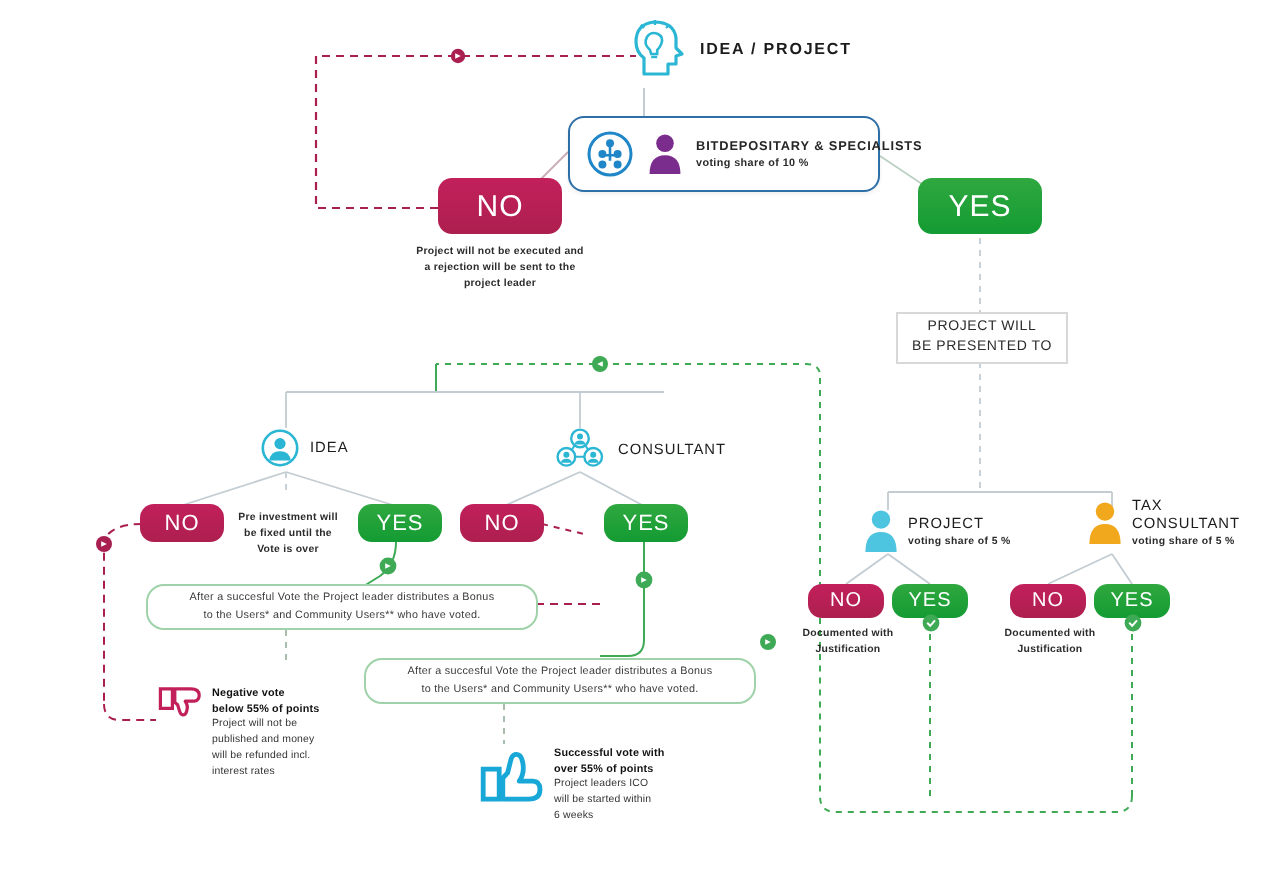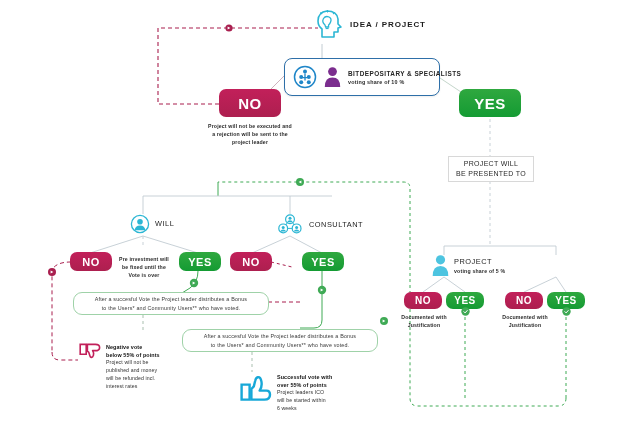--- a/index.html
+++ b/index.html
@@ -32,21 +32,21 @@
     box-sizing: border-box;
   }
   
   .pill {
     border-radius: 7px;
     color: #ffffff;
     display: flex;
     align-items: center;
     justify-content: center;
     letter-spacing: 0.5px;
-    font-weight: 700;
+    font-weight: 400;
   }
   .pill-no {
     background: linear-gradient(180deg, #c2205a 0%, #ad1f4f 100%);
   }
   .pill-yes {
     background: linear-gradient(180deg, #2fa83f 0%, #149b33 100%);
   }
   .pill-lg { width: 62px; height: 28px; font-size: 15px; }
   .pill-md { width: 42px; height: 19px; font-size: 11px; }
   .pill-sm { width: 38px; height: 17px; font-size: 10px; }
@@ -293,21 +293,21 @@
 
   <div class="node role" style="left:130px; top:214px;">
     <span>
       <svg width="20" height="20" viewBox="0 0 20 20">
         <circle cx="10" cy="10" r="8.6" fill="none" stroke="#2bb6d4" stroke-width="1.3"></circle>
         <circle cx="10" cy="7.8" r="2.8" fill="#2bb6d4"></circle>
         <path d="M4.6 16.3 Q5.2 11.6 10 11.6 Q14.8 11.6 15.4 16.3 Z" fill="#2bb6d4"></path>
       </svg>
     </span>
     <div>
-      <div class="rname">WILL</div>
+      <div class="rname">IDEA</div>
     </div>
   </div>
 
   <div class="node pill pill-no pill-md" style="left:70px; top:252px;">NO</div>
   <div class="node pill pill-yes pill-md" style="left:179px; top:252px;">YES</div>
   <div class="node cap" style="left:108px; top:255px; width:72px; white-space:pre-line;">Pre investment will
 be fixed until the
 Vote is over</div>
 
   <div class="node role" style="left:276px; top:214px;">
@@ -350,20 +350,33 @@
   <div class="node pill pill-yes pill-sm" style="left:446px; top:292px;">YES</div>
   <div class="node cap" style="left:392px; top:313px; width:64px; white-space:pre-line;">Documented with
 Justification</div>
   <div style="position:absolute; left:461px; top:307px;">
     <svg width="9" height="9" viewBox="0 0 9 9">
         <circle cx="4.5" cy="4.5" r="4.2" fill="#3faa55"></circle>
       <path d="M2.6 4.4 L4.1 5.9 L6.5 3.2" stroke="#fff" stroke-width="1" fill="none"></path>
       </svg>
   </div>
 
+  <div class="node role" style="left:544px; top:248px;">
+    <span>
+      <svg width="17" height="23" viewBox="0 0 17 23">
+        <circle cx="8.5" cy="5.8" r="4.6" fill="#f2a81d"></circle>
+        <path d="M0.7 22 Q0.7 12 8.5 12 Q16.3 12 16.3 22 Z" fill="#f2a81d"></path>
+      </svg>
+    </span>
+    <div>
+      <div class="rname">TAX</div>
+      <div class="rname">CONSULTANT</div>
+      <div class="rsub">voting share of 5 %</div>
+    </div>
+  </div>
 
   <div class="node pill pill-no pill-sm" style="left:505px; top:292px;">NO</div>
   <div class="node pill pill-yes pill-sm" style="left:547px; top:292px;">YES</div>
   <div class="node cap" style="left:493px; top:313px; width:64px; white-space:pre-line;">Documented with
 Justification</div>
   <div style="position:absolute; left:562px; top:307px;">
     <svg width="9" height="9" viewBox="0 0 9 9">
         <circle cx="4.5" cy="4.5" r="4.2" fill="#3faa55"></circle>
       <path d="M2.6 4.4 L4.1 5.9 L6.5 3.2" stroke="#fff" stroke-width="1" fill="none"></path>
       </svg>

